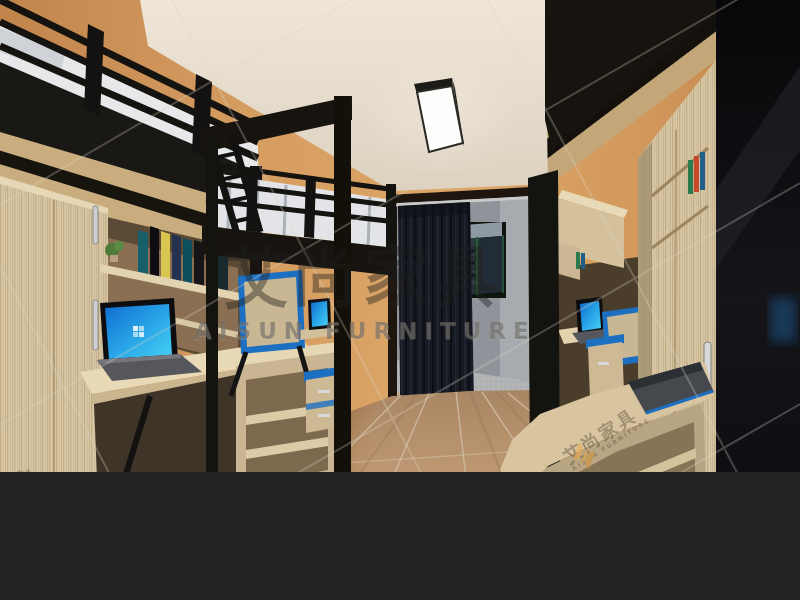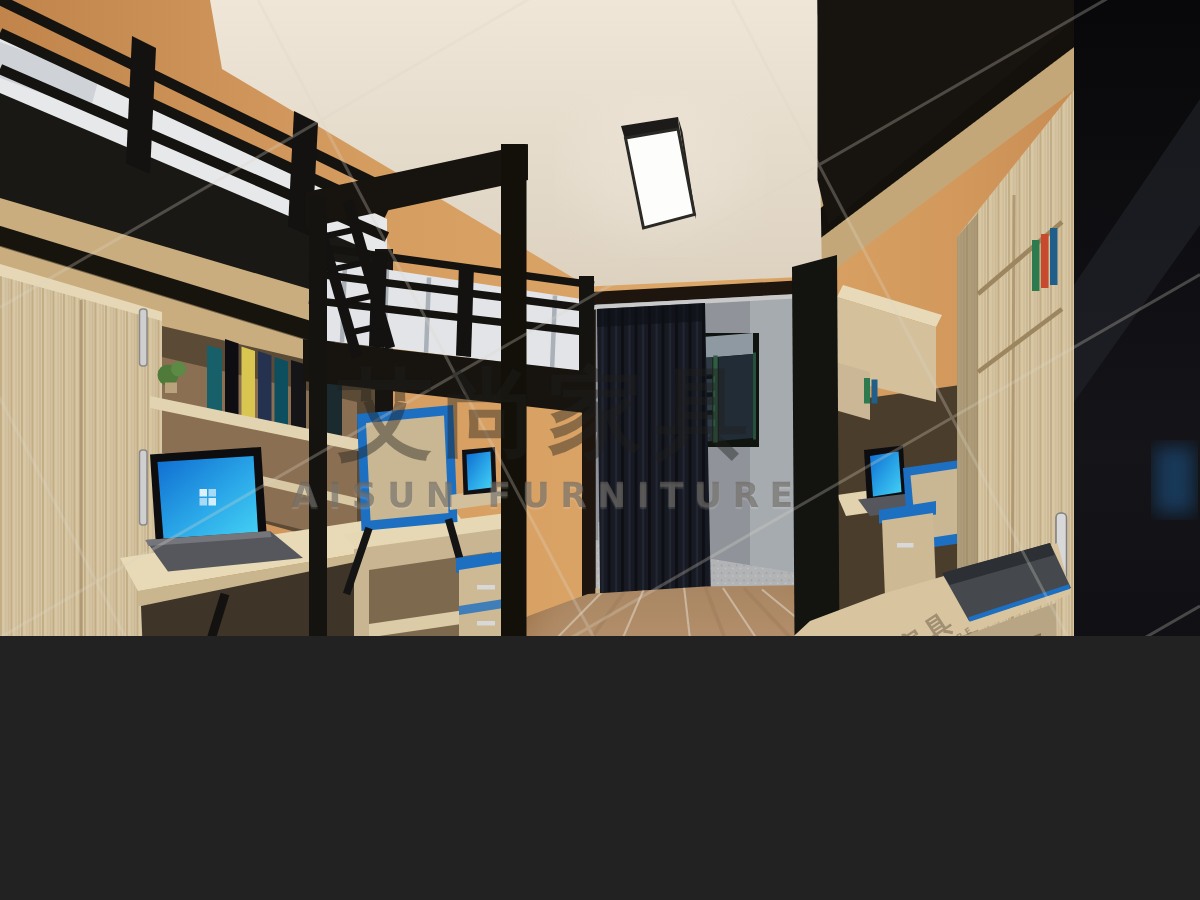--- a/index.html
+++ b/index.html
@@ -1,16 +1,16 @@
 <!DOCTYPE html>
 <html><head>
 <meta charset="utf-8">
 <style>
   html,body{margin:0;padding:0;background:#222;}
-  .stage{position:relative;width:800px;height:424px;overflow:hidden;background:#bef264;
+  .stage{position:relative;width:800px;height:472px;overflow:hidden;background:#bef264;
          font-family:"DejaVu Sans","Liberation Sans",sans-serif;}
   .stage svg{position:absolute;left:0;top:0;}
   
   .wm-center{position:absolute;left:180px;top:244px;width:370px;text-align:center;pointer-events:none;}
   .wm-cn{font-size:64px;font-weight:700;letter-spacing:6px;line-height:1;
          color:rgba(32,30,28,.42);white-space:nowrap;}
   .wm-en{font-size:23px;font-weight:700;letter-spacing:7px;margin-top:10px;
          color:rgba(105,102,96,.62);white-space:nowrap;text-shadow:0 1px 1px rgba(255,255,255,.15);}
   .stamp{position:absolute;display:flex;align-items:center;gap:6px;opacity:.5;
          transform:rotate(-33deg);pointer-events:none;}

